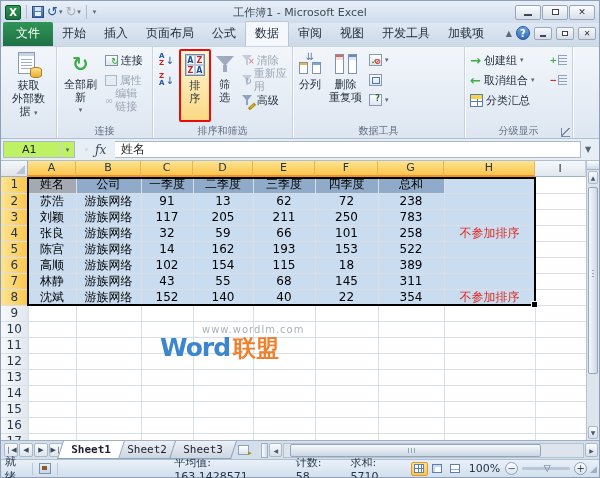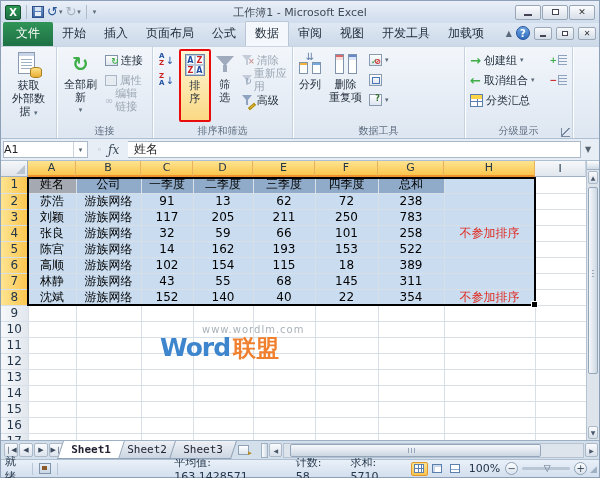--- a/index.html
+++ b/index.html
@@ -100,21 +100,21 @@
   .subtotal-ico { width:13px; height:13px; border:1px solid #5b7fae; background:
       linear-gradient(#fbd348,#fbd348) 0 0/13px 4px no-repeat,
       linear-gradient(#5b7fae,#5b7fae) 0 6px/13px 1px no-repeat,
       linear-gradient(#5b7fae,#5b7fae) 6px 0/1px 13px no-repeat, #fff; }
   .detail-ico { display:flex; align-items:center; gap:1px; font-size:9px; font-weight:bold; color:#333; }
   .detail-lines { width:9px; height:10px; background:repeating-linear-gradient(#8fa3c0 0 1px, transparent 1px 3px); border-left:1px solid #8fa3c0; }
   .launcher { position:absolute; right:2px; bottom:1px; width:9px; height:9px; border-left:1px solid #7a8aa0; border-bottom:1px solid #7a8aa0; background:linear-gradient(135deg, transparent 40%, #7a8aa0 40%, #7a8aa0 55%, transparent 55%); }
 
   
   .fbar { height:22px; background:#e8eef5; border-bottom:1px solid #aebfd2; display:flex; align-items:center; padding:2px 4px 2px 2px; gap:0; flex:0 0 auto; }
-  .namebox { width:85px; height:17px; background:#ffffff; border:1px solid #aab8c8; display:flex; align-items:center; font-size:11px; }
+  .namebox { width:72px; height:17px; background:#bef264; border:1px solid #aab8c8; display:flex; align-items:center; padding-left:18px; font-size:11px; }
   .namebox .dd2 { margin-left:auto; border-left:1px solid #c9d3de; height:100%; width:14px; display:flex; align-items:center; justify-content:center; font-size:7px; color:#55636f; }
   .fx-area { width:40px; display:flex; align-items:center; justify-content:center; gap:6px; color:#55636f; }
   .fx { font-family:"DejaVu Serif", serif; font-style:italic; font-size:12px; color:#3a4a58; }
   .fcontent { flex:1; height:17px; background:#fff; border:1px solid #aab8c8; border-left:none; display:flex; align-items:center; padding-left:6px; font-size:12px; }
   .fchev { width:14px; text-align:center; font-size:8px; color:#55636f; }
 
   
   .sheet-wrap { flex:1; display:flex; background:#fff; overflow:hidden; }
   .sheet-left { width:585px; display:flex; flex-direction:column; }
   .colhdr { height:16px; display:flex; flex:0 0 auto; }

